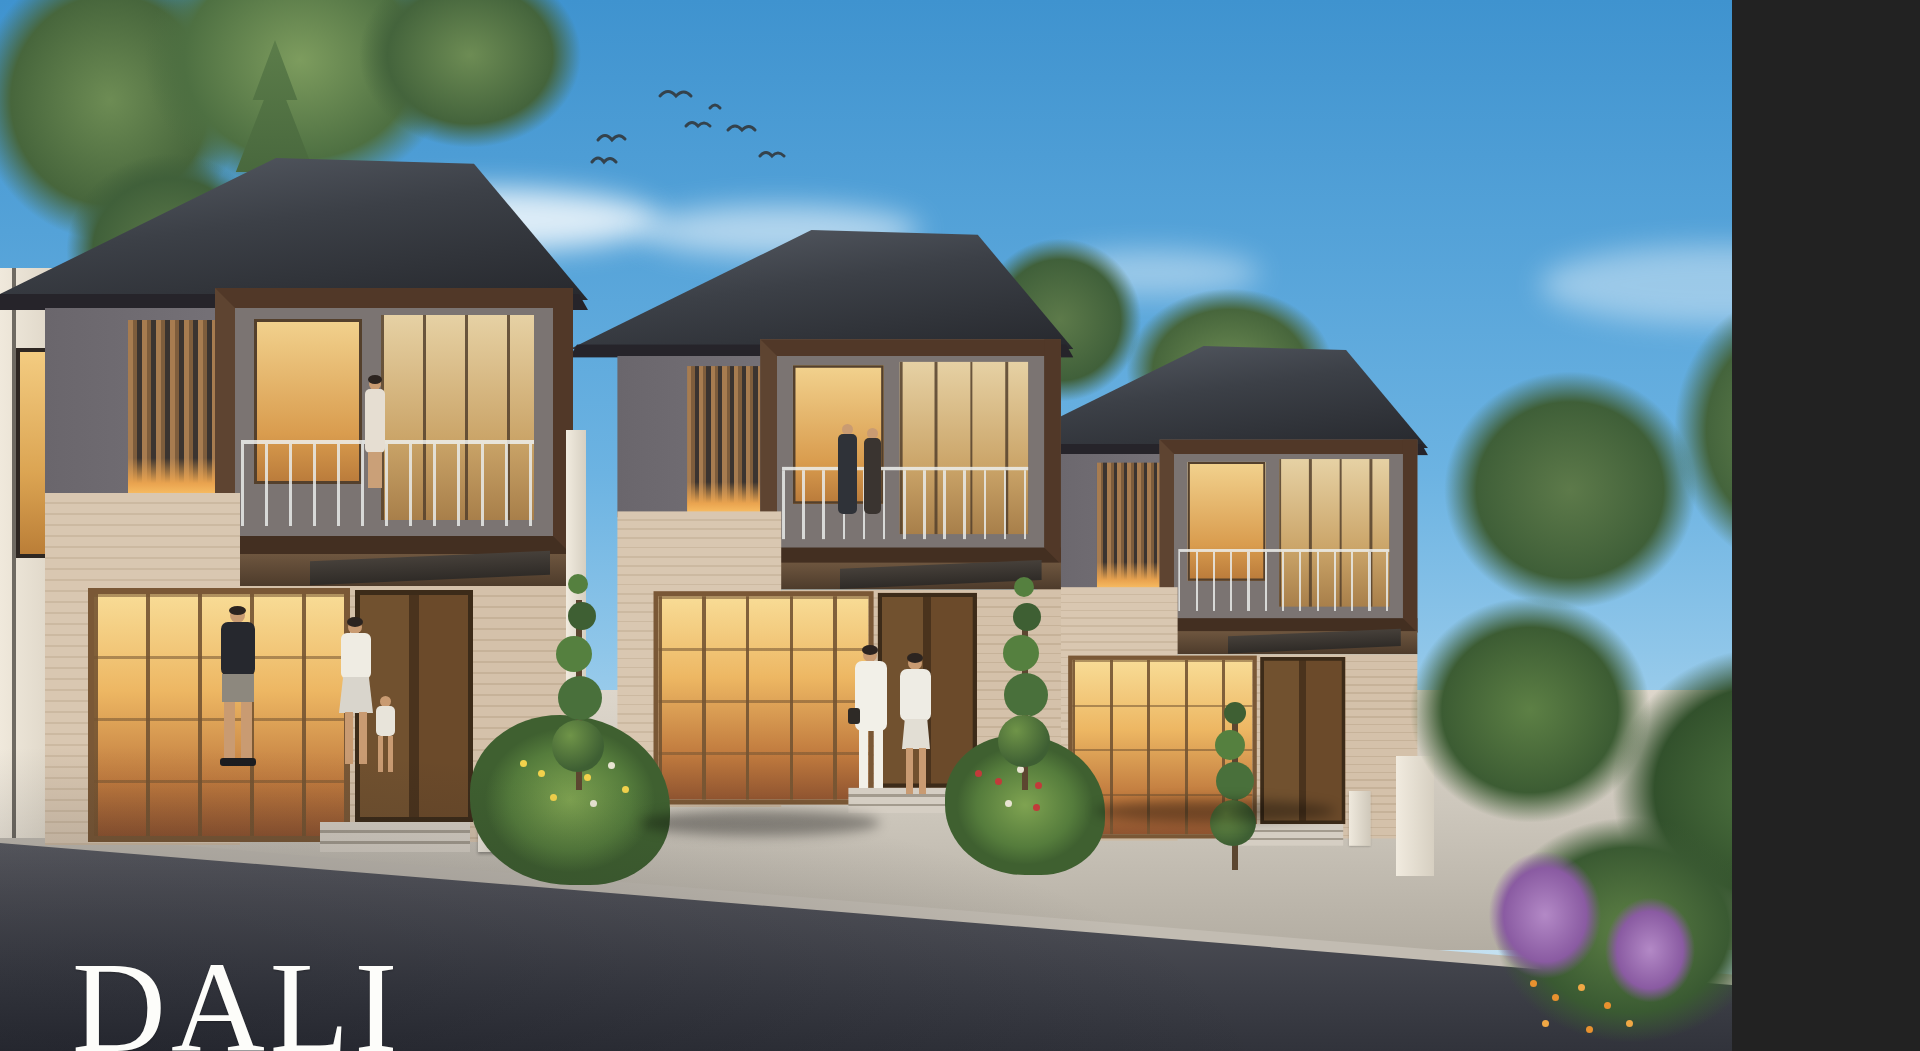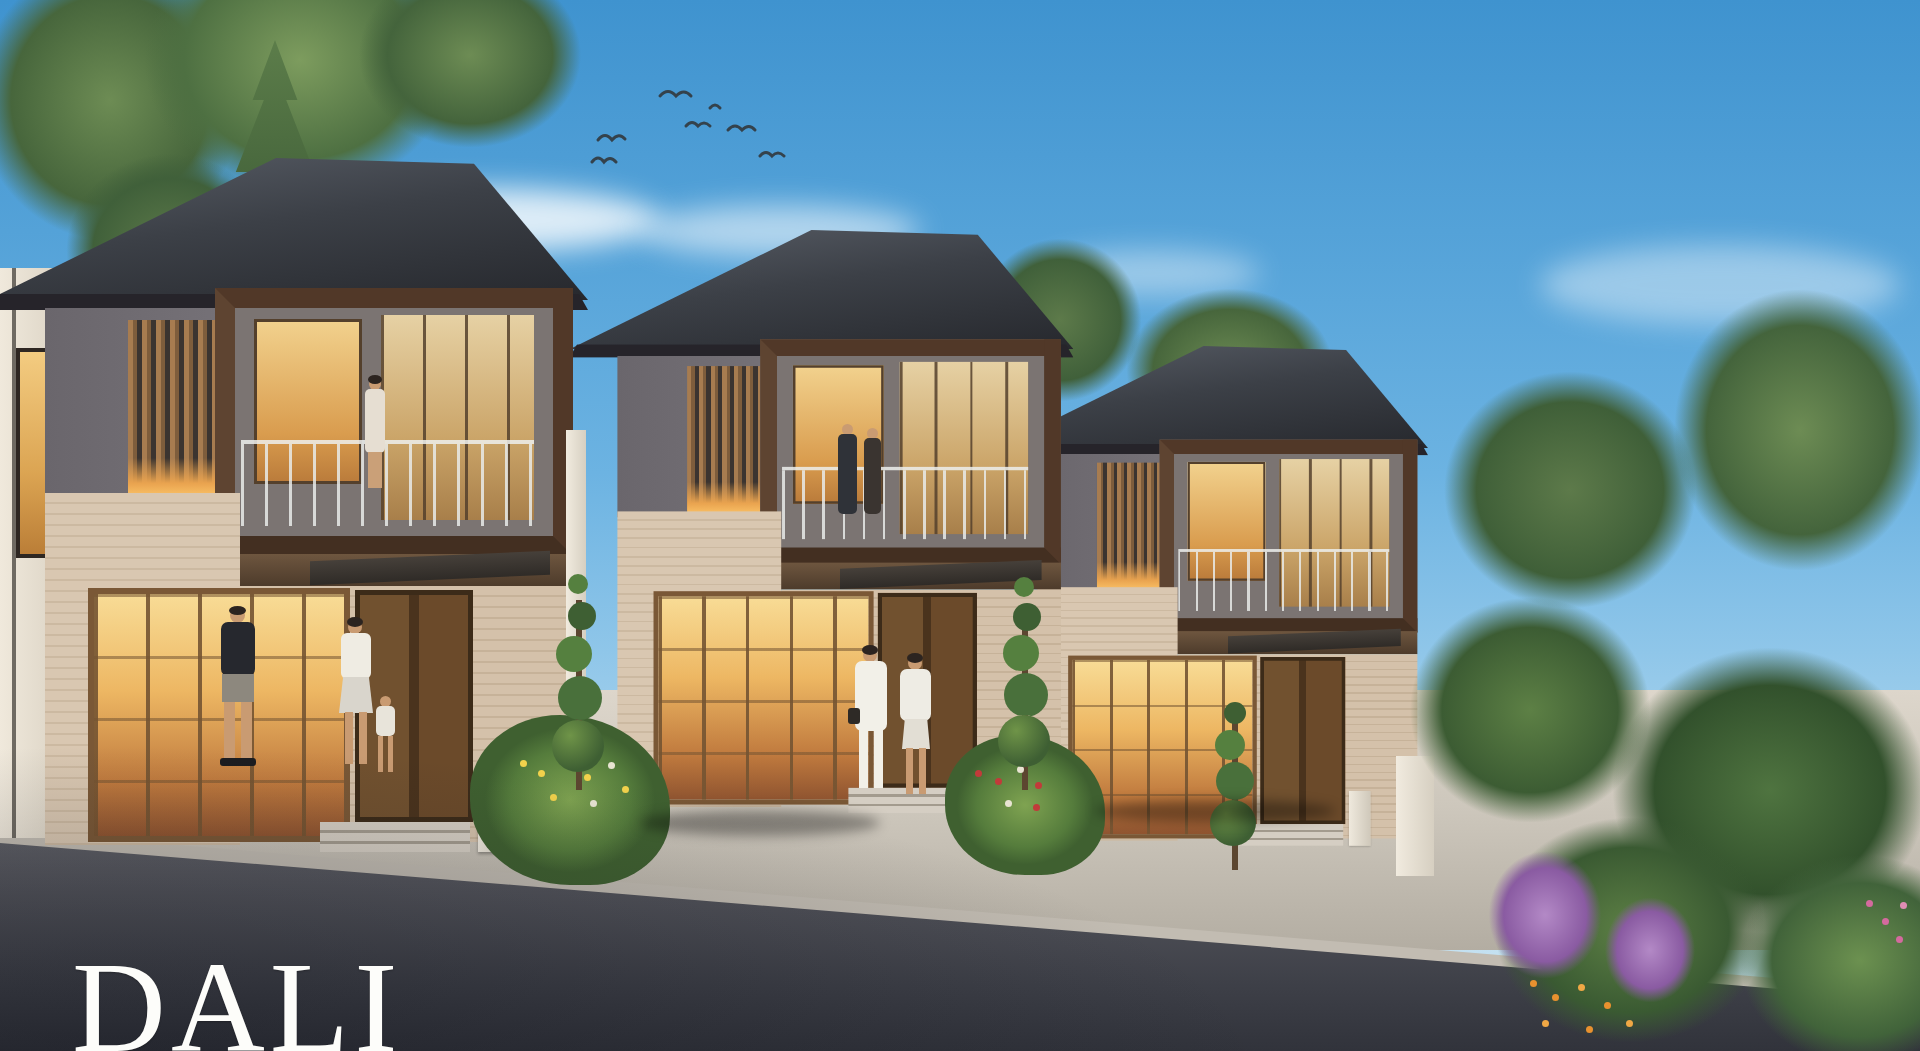--- a/index.html
+++ b/index.html
@@ -1,16 +1,16 @@
 <!DOCTYPE html>
 <html><head>
 <meta charset="utf-8">
 <style>
   html,body{margin:0;padding:0;background:#222;}
-  #canvas{position:relative;width:1920px;height:1051px;overflow:hidden;
+  #canvas{position:relative;width:1732px;height:1051px;overflow:hidden;
           font-family:"Liberation Sans",sans-serif;}
   #canvas i, #canvas div, #canvas span{position:absolute;display:block;}
 
   
   .sky{left:0;top:0;width:1920px;height:1051px;z-index:0;
        background:linear-gradient(180deg,#3f93cf 0%,#54a2d8 22%,#6cb3e2 45%,#8fc6e9 62%,#b4d9ef 78%,#cfe6f2 100%);}
   .cloud{border-radius:50%;filter:blur(14px);background:#ffffff;z-index:1;}
 
   
   .blob{border-radius:50%;z-index:8;

